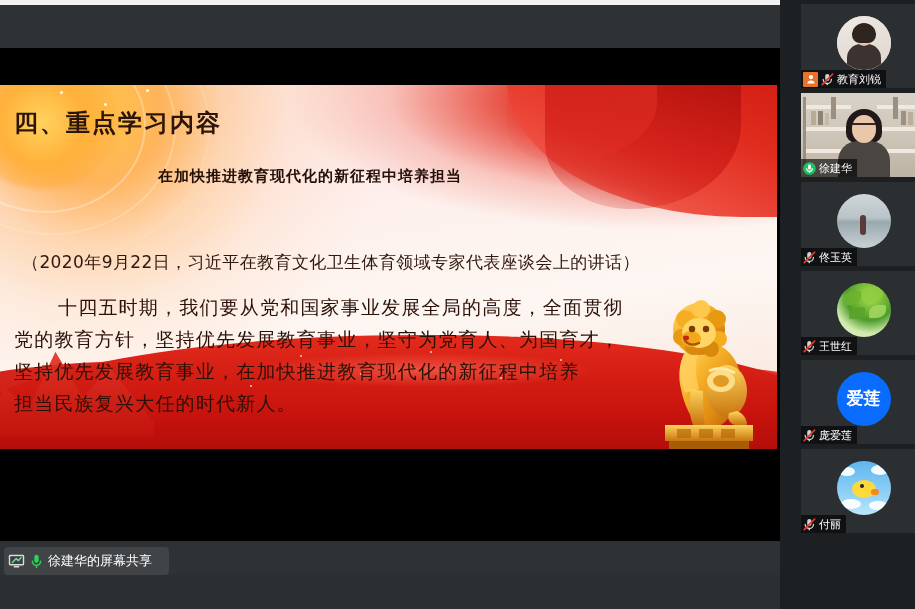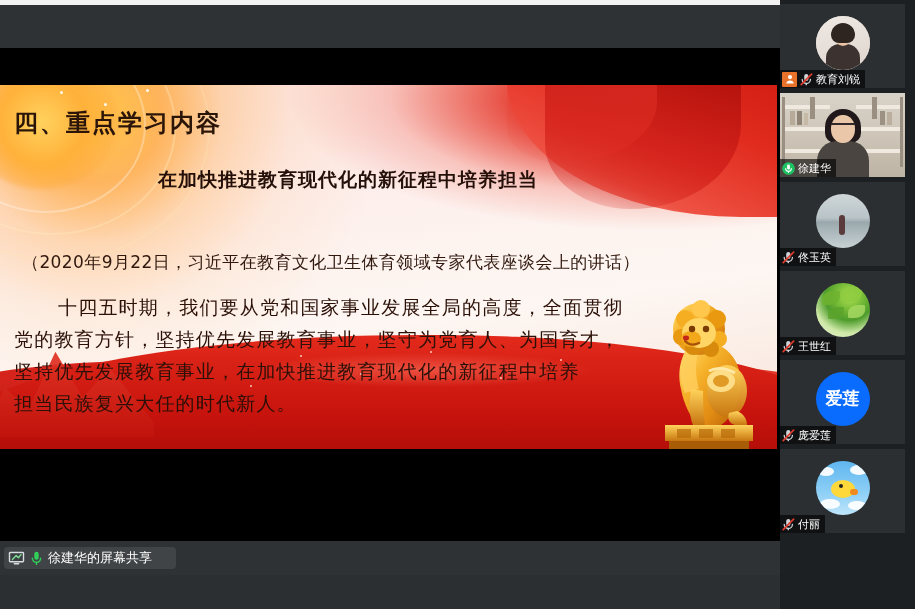--- a/index.html
+++ b/index.html
@@ -72,44 +72,44 @@
          clip-path:polygon(0% 100%,12% 52%,26% 74%,42% 18%,58% 62%,74% 34%,100% 86%,100% 100%); opacity:.92; }
 
   
   .lion{ position:absolute; right:14px; bottom:0px; width:108px; height:160px; }
   .lion svg{ width:100%; height:100%; display:block; }
 
   
   .sec-title{ position:absolute; left:14px; top:22px; font-size:24px; font-weight:bold;
               color:#2a1508; letter-spacing:2px;
               font-family:"DejaVu Sans","Liberation Sans",sans-serif; white-space:nowrap; }
-  .head-l1{ position:absolute; left:158px; top:82px; font-size:19px; font-weight:bold;
+  .head-l1{ position:absolute; left:158px; top:82px; font-size:15px; font-weight:bold;
             color:#241009; letter-spacing:1px; white-space:nowrap;
             font-family:"DejaVu Sans","Liberation Sans",sans-serif; }
   .head-l2{ position:absolute; left:216px; top:122px; font-size:23px; font-weight:bold;
             color:#241009; letter-spacing:1px; white-space:nowrap;
             font-family:"DejaVu Sans","Liberation Sans",sans-serif; }
   .cite{ position:absolute; left:22px; top:166px; font-size:17px; color:#30180e;
          letter-spacing:.4px; white-space:nowrap;
          font-family:"DejaVu Sans","Liberation Sans",sans-serif; }
   .body-wrap{ position:absolute; left:14px; top:206px; width:748px; }
   .body-line{ font-size:19px; color:#2b1007; line-height:32px; letter-spacing:1.2px;
               white-space:nowrap; font-family:"DejaVu Sans","Liberation Sans",sans-serif; }
   .body-line.indent{ padding-left:44px; }
 
   
   .statusbar{ position:absolute; left:0; bottom:0; width:780px; height:34px; background:#2e3234; }
-  .share-pill{ position:absolute; left:4px; top:6px; height:22px; display:flex; align-items:center;
-               gap:6px; padding:0 24px 0 4px; background:#404447; border-radius:4px; }
+  .share-pill{ position:absolute; left:4px; top:6px; height:28px; display:flex; align-items:center;
+               gap:6px; padding:0 17px 0 4px; background:#404447; border-radius:4px; }
   .ic{ display:inline-flex; align-items:center; justify-content:center; }
   .share-label{ font-size:13px; color:#ffffff; white-space:nowrap; }
 
   
   .rail{ position:absolute; right:0; top:0; width:135px; height:609px; background:#1d2022;
-         padding:4px 6px 0 0; }
+         padding:4px 6px 0 21px; }
   .tile{ position:relative; width:125px; height:84px; margin-bottom:5px; background:#2b2f31;
          overflow:hidden; }
   .tile.active{ outline:2px solid #1ec263; outline-offset:-2px; }
   .tile-media{ position:absolute; inset:0; }
 
   .avatar{ position:absolute; left:50%; top:46%; transform:translate(-50%,-50%);
            width:54px; height:54px; border-radius:50%; overflow:hidden; }
 
   
   .av-person{ width:100%;height:100%;background:#cfc9c4; position:relative; }

